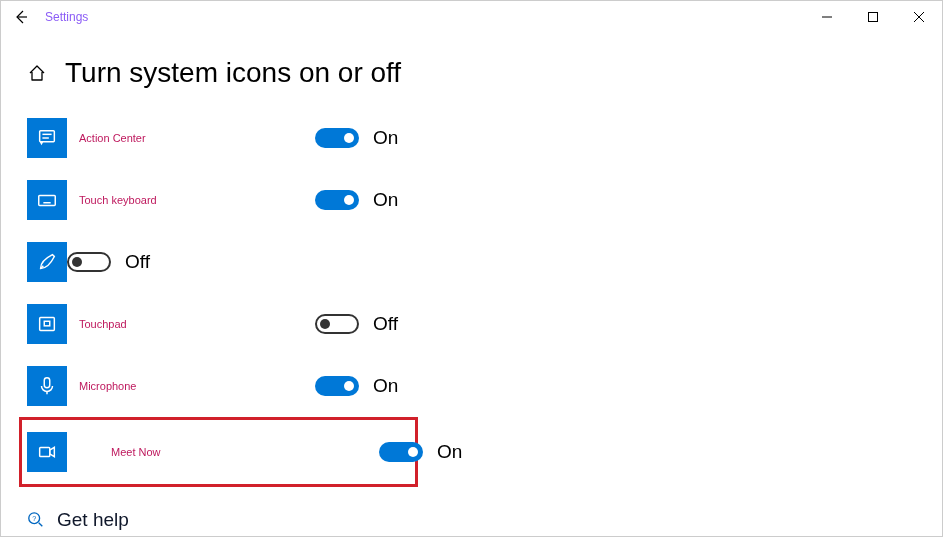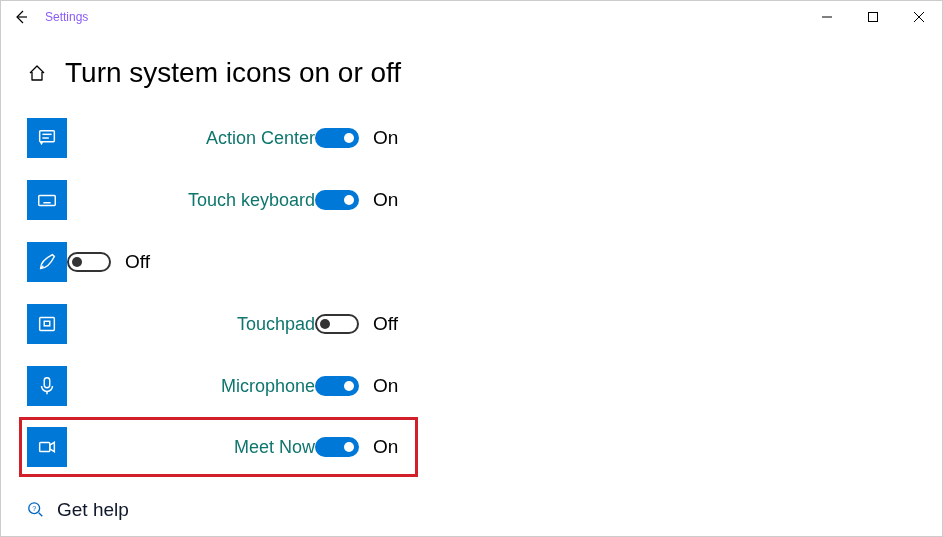--- a/index.html
+++ b/index.html
@@ -59,38 +59,38 @@
   .row {
     display: flex;
     align-items: center;
     height: 62px;
   }
   .row.highlight {
     border: 3px solid #d1202a;
     margin-left: -8px;
     padding-left: 5px;
     margin-right: 500px;
-    height: 60px;
+    height: 70px;
+    gap: 32px;
   }
   .icon-tile {
     width: 40px;
     height: 40px;
     background: #0078d7;
     display: flex;
     align-items: center;
     justify-content: center;
     flex: 0 0 40px;
     color: #fff;
   }
   .label {
     flex: 0 0 248px;
     padding-left: 12px;
-    font-size: 18px;
-    color: #0f766e;
-    text-align: right;
+    font-size: 11px;
+    color: #be185d;
   }
   .toggle-wrap {
     display: flex;
     align-items: center;
     gap: 14px;
   }
   .toggle {
     width: 44px;
     height: 20px;
     border-radius: 10px;

